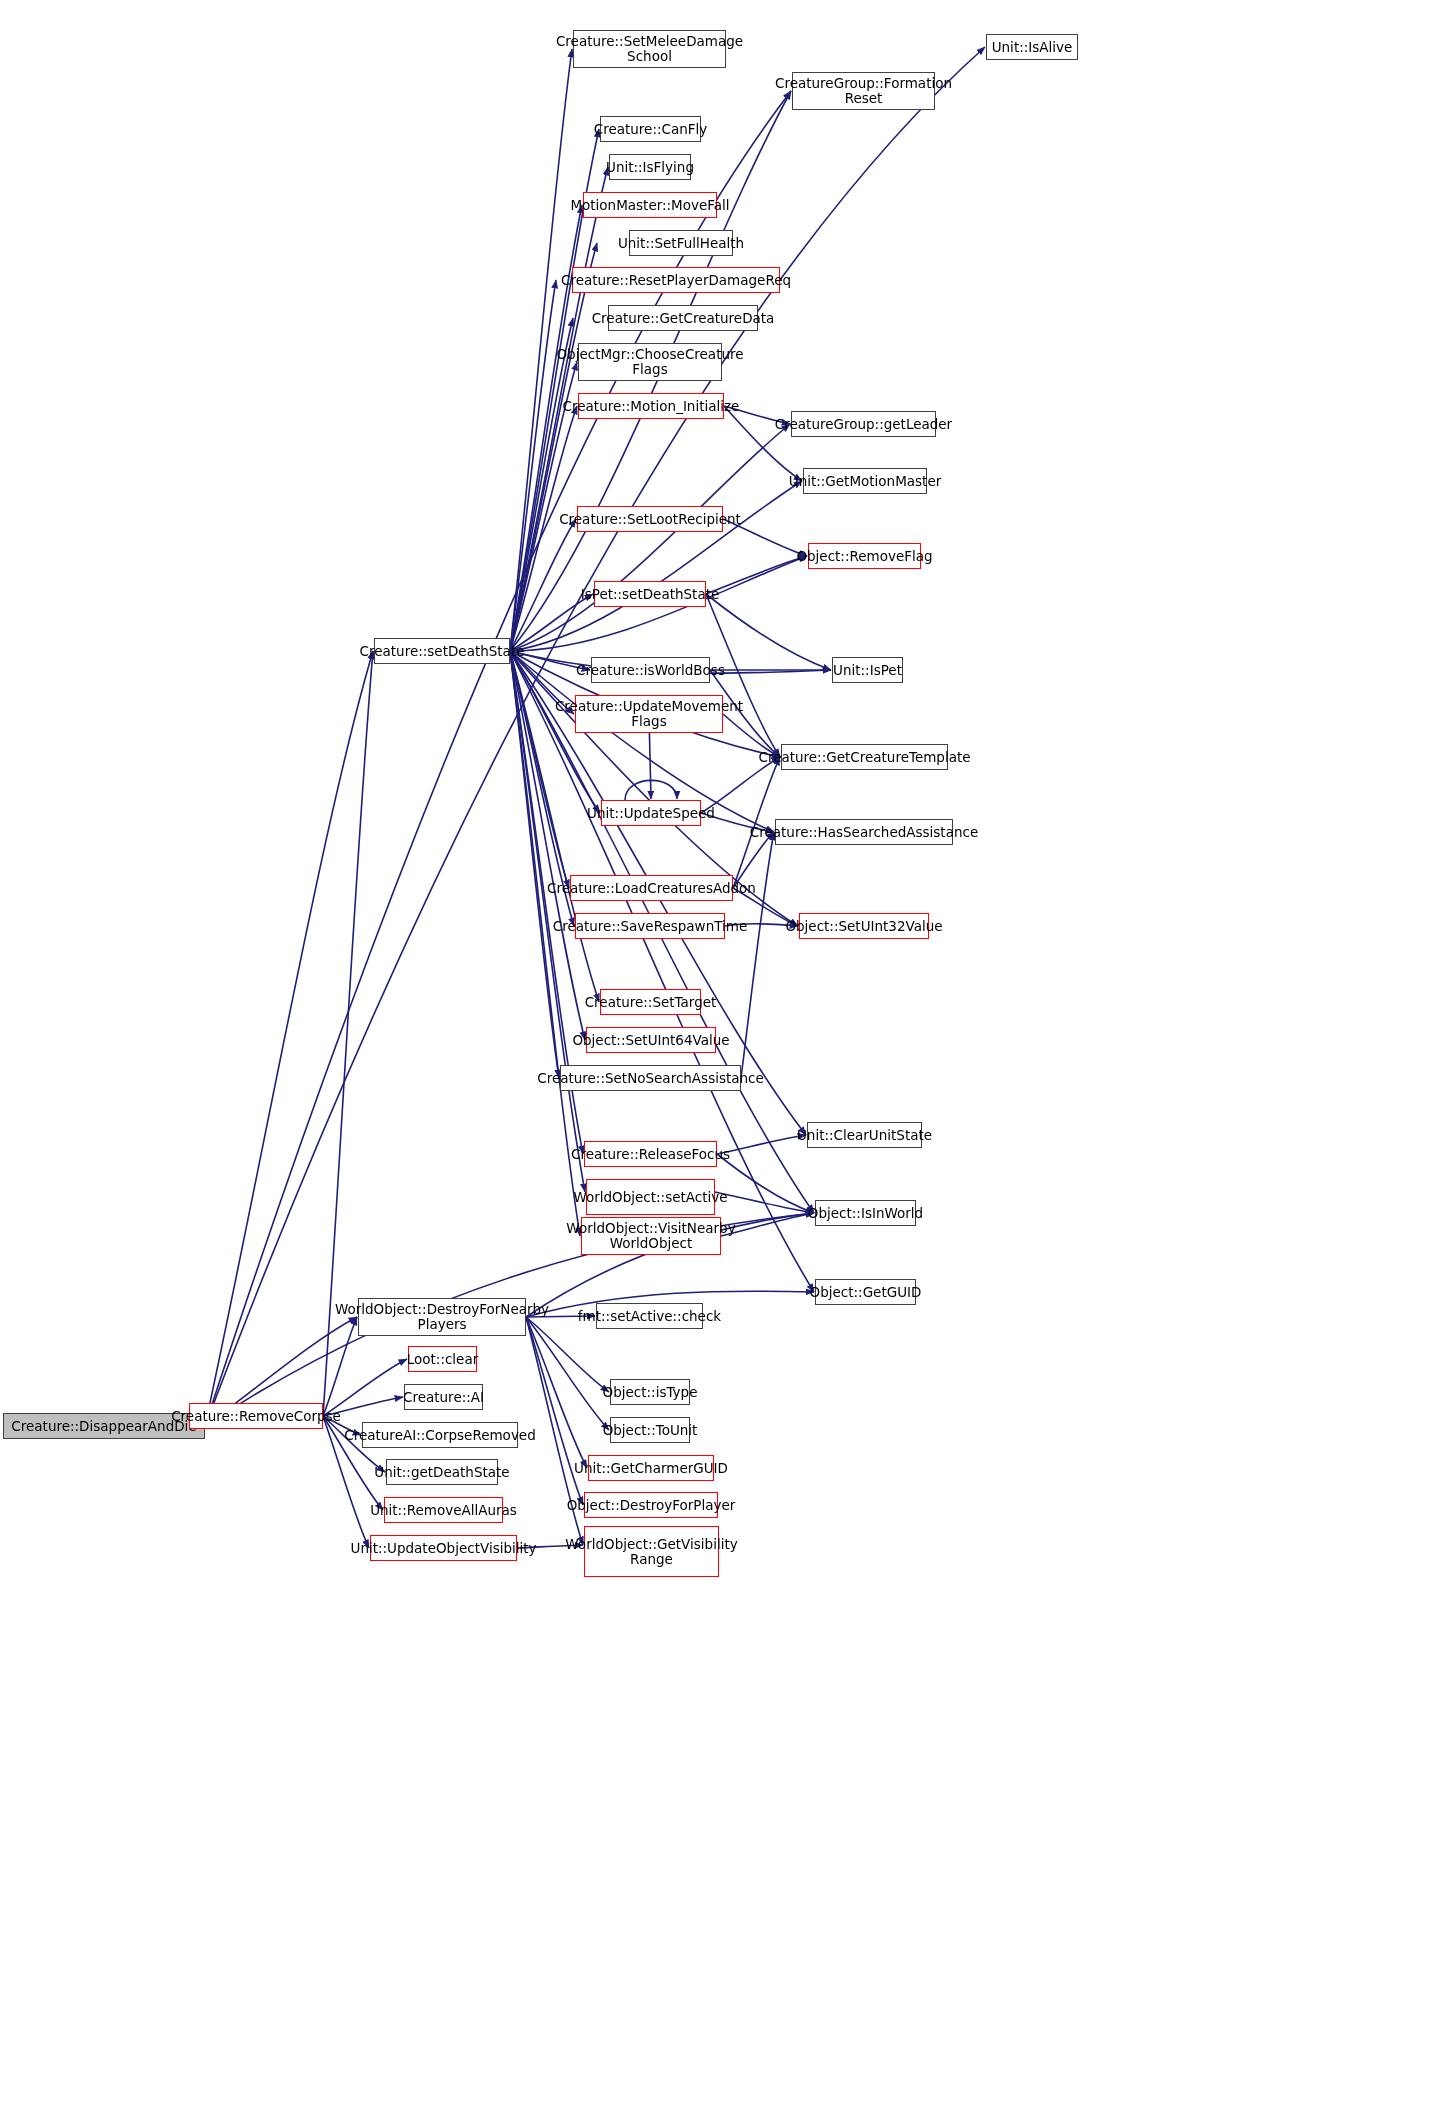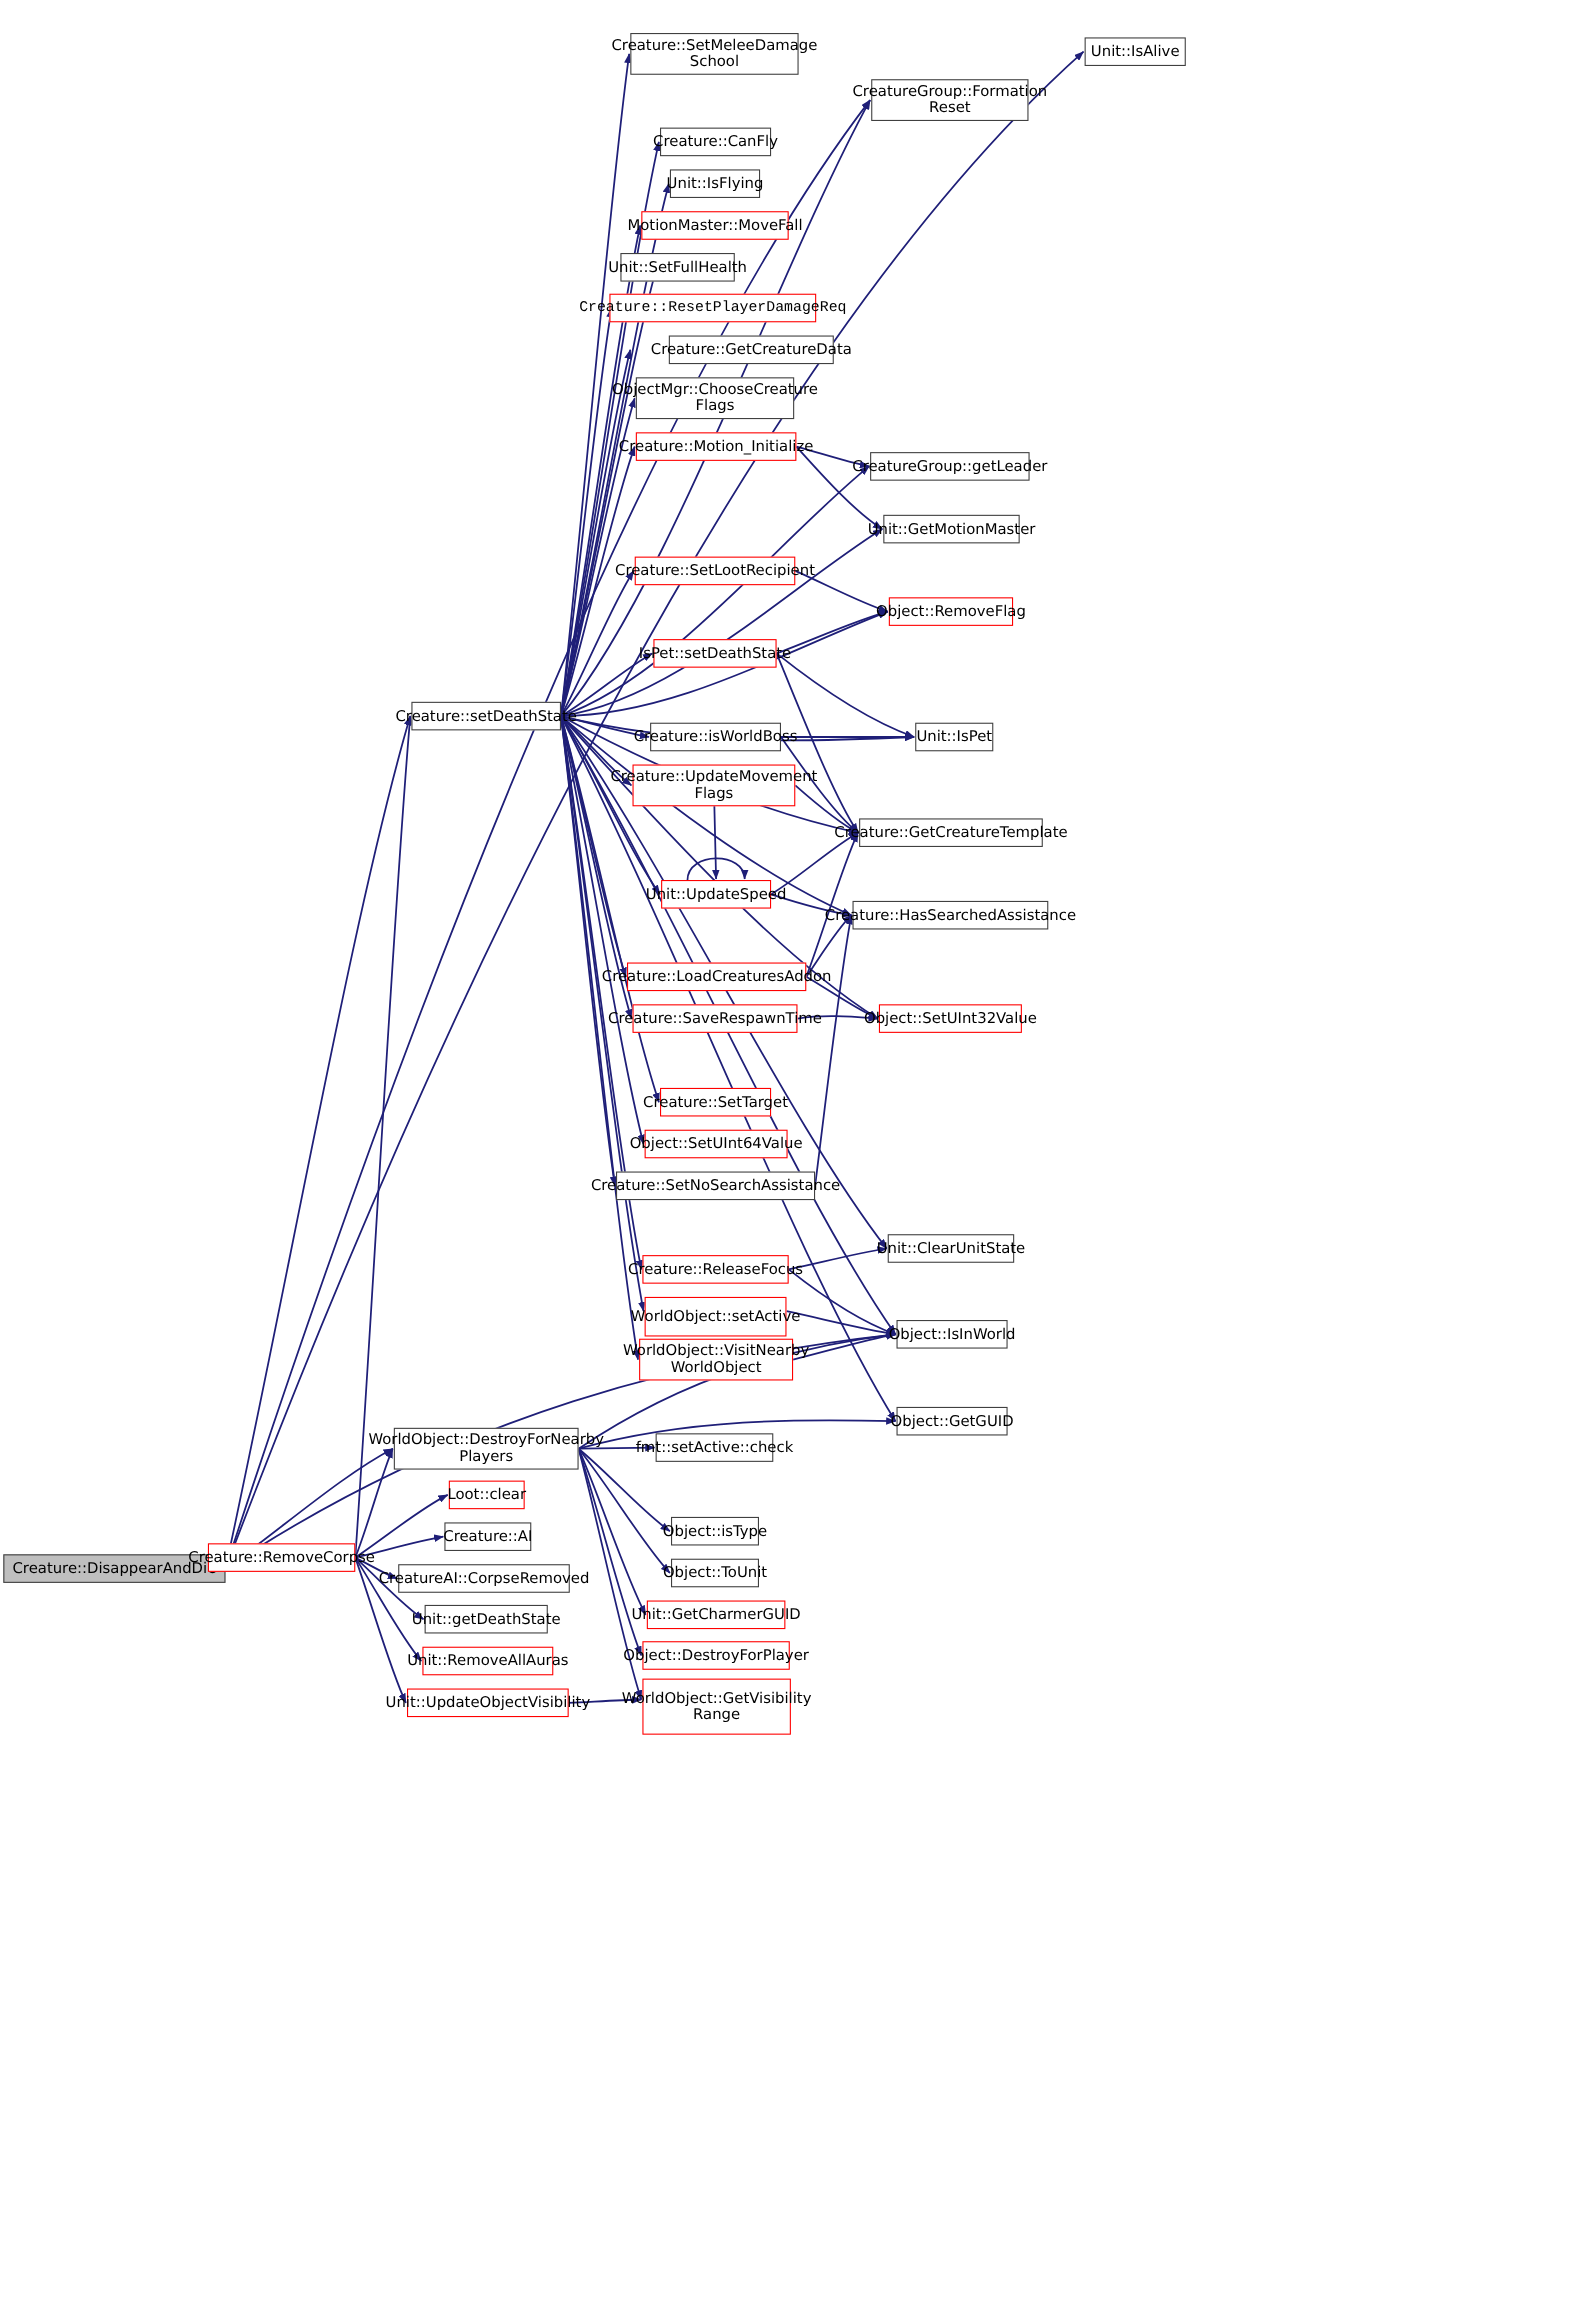--- a/index.html
+++ b/index.html
@@ -141,22 +141,22 @@
   </svg>
 <div class="node root" style="left: 3px; top: 1413px; width: 202px; height: 26px;"><span>Creature::DisappearAndDie</span></div>
     <div class="node" style="left: 573px; top: 30px; width: 153px; height: 38px;"><span>Creature::SetMeleeDamage
 School</span></div>
     <div class="node" style="left: 792px; top: 72px; width: 143px; height: 38px;"><span>CreatureGroup::Formation
 Reset</span></div>
     <div class="node" style="left: 986px; top: 34px; width: 92px; height: 26px;"><span>Unit::IsAlive</span></div>
     <div class="node" style="left: 600px; top: 116px; width: 101px; height: 26px;"><span>Creature::CanFly</span></div>
     <div class="node" style="left: 609px; top: 154px; width: 82px; height: 26px;"><span>Unit::IsFlying</span></div>
     <div class="node red" style="left: 583px; top: 192px; width: 134px; height: 26px;"><span>MotionMaster::MoveFall</span></div>
-    <div class="node" style="left: 564px; top: 230px; width: 104px; height: 26px;"><span>Unit::SetFullHealth</span></div>
-    <div class="node red" style="left: 554px; top: 267px; width: 188px; height: 26px; font-family: Liberation Mono, monospace;"><span>Creature::ResetPlayerDamageReq</span></div>
+    <div class="node" style="left: 629px; top: 230px; width: 104px; height: 26px;"><span>Unit::SetFullHealth</span></div>
+    <div class="node red" style="left: 572px; top: 267px; width: 208px; height: 26px;"><span>Creature::ResetPlayerDamageReq</span></div>
     <div class="node" style="left: 574px; top: 305px; width: 150px; height: 26px; margin-left: 34px;"><span>Creature::GetCreatureData</span></div>
     <div class="node" style="left: 578px; top: 343px; width: 144px; height: 38px;"><span>ObjectMgr::ChooseCreature
 Flags</span></div>
     <div class="node red" style="left: 578px; top: 393px; width: 146px; height: 26px;"><span>Creature::Motion_Initialize</span></div>
     <div class="node" style="left: 791px; top: 411px; width: 145px; height: 26px;"><span>CreatureGroup::getLeader</span></div>
     <div class="node" style="left: 803px; top: 468px; width: 124px; height: 26px;"><span>Unit::GetMotionMaster</span></div>
     <div class="node red" style="left: 577px; top: 506px; width: 146px; height: 26px;"><span>Creature::SetLootRecipient</span></div>
     <div class="node red" style="left: 808px; top: 543px; width: 113px; height: 26px;"><span>Object::RemoveFlag</span></div>
     <div class="node red" style="left: 594px; top: 581px; width: 112px; height: 26px;"><span>IsPet::setDeathState</span></div>
     <div class="node" style="left: 374px; top: 638px; width: 136px; height: 26px;"><span>Creature::setDeathState</span></div>

